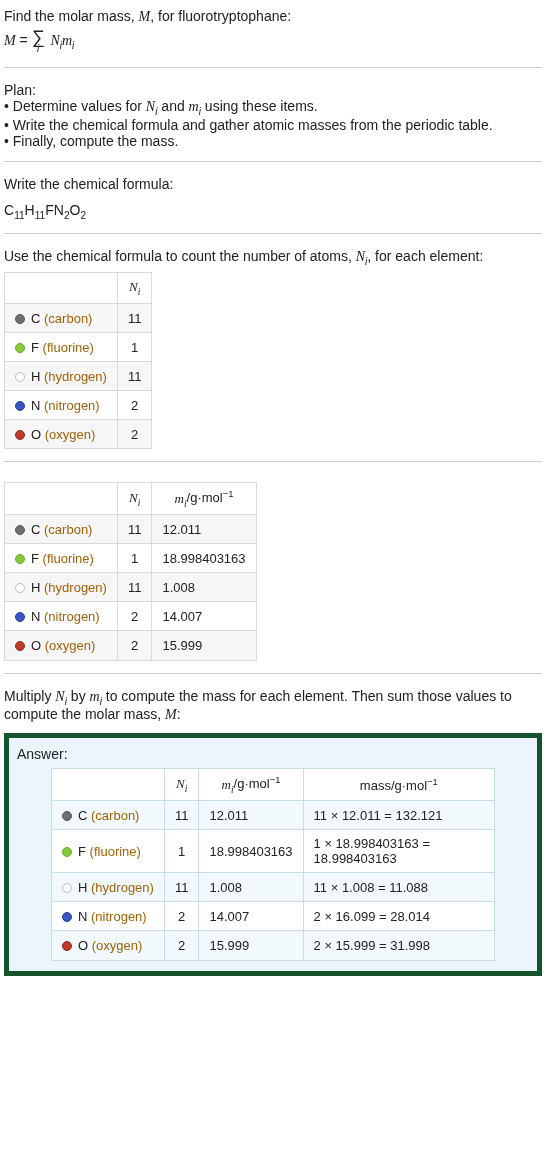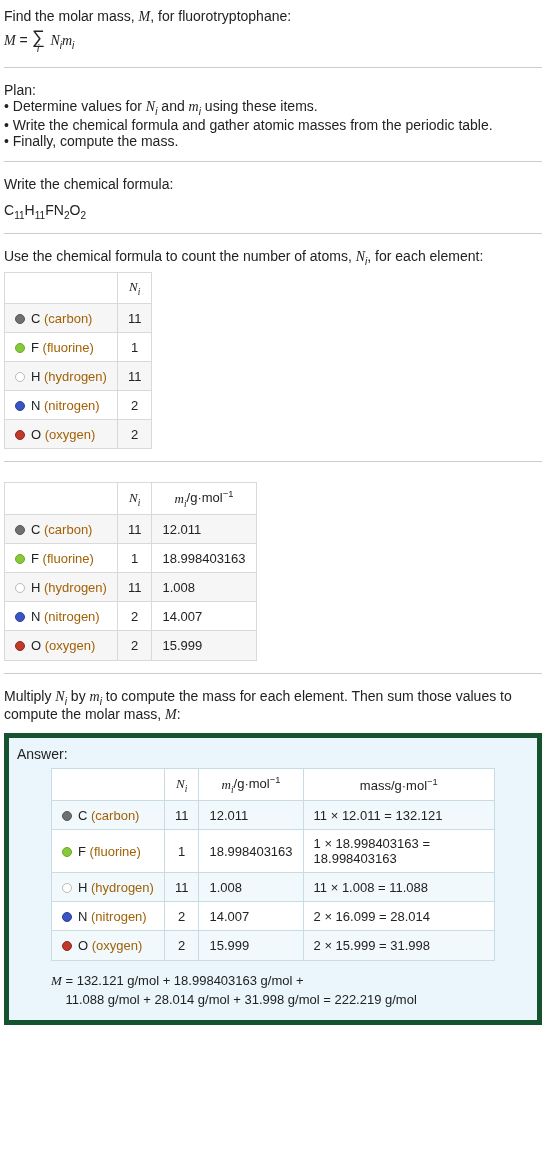--- a/index.html
+++ b/index.html
@@ -232,20 +232,16 @@
         <td>2 × 16.099 = 28.014</td>
       </tr>
       <tr>
         <td class="elcell"><span class="dot o"></span><span class="sym">O</span> <span class="paren">(<span>oxygen</span>)</span></td>
         <td class="num">2</td>
         <td>15.999</td>
         <td>2 × 15.999 = 31.998</td>
       </tr>
     </tbody>
         </table>
-    <div class="final-line">
-      <span class="math-var">M</span><span> = 132.121 g/mol + 18.998403163 g/mol +</span><br>
-      &nbsp;&nbsp;&nbsp;&nbsp;<span>11.088 g/mol + 28.014 g/mol + 31.998 g/mol = 222.219 g/mol</span>
-    </div>
     </div>
   </div>
 
 </div>
 
 </body></html>

